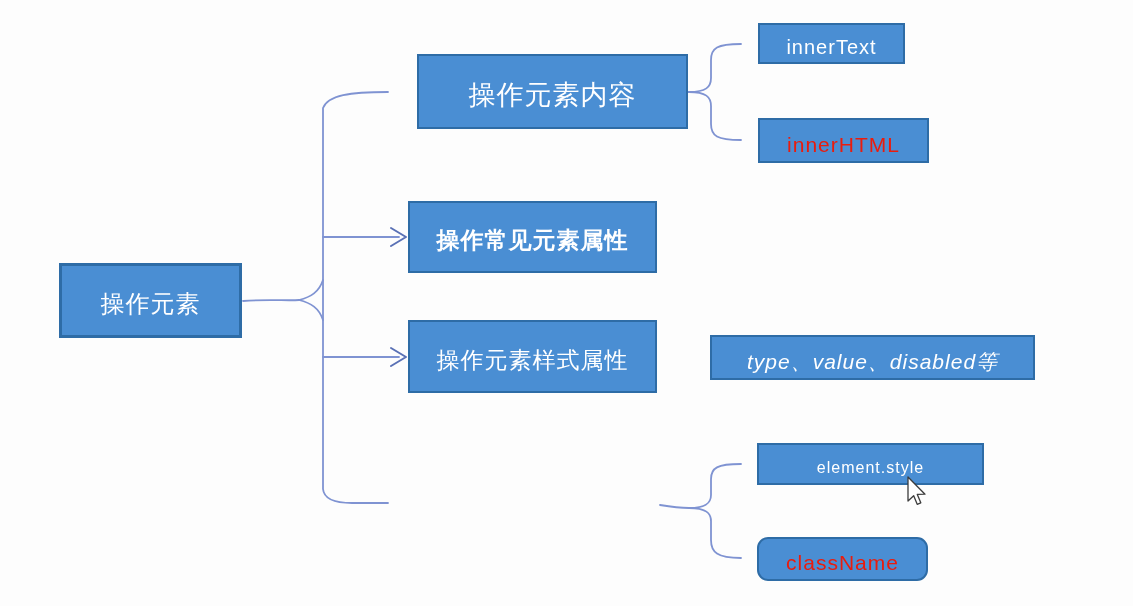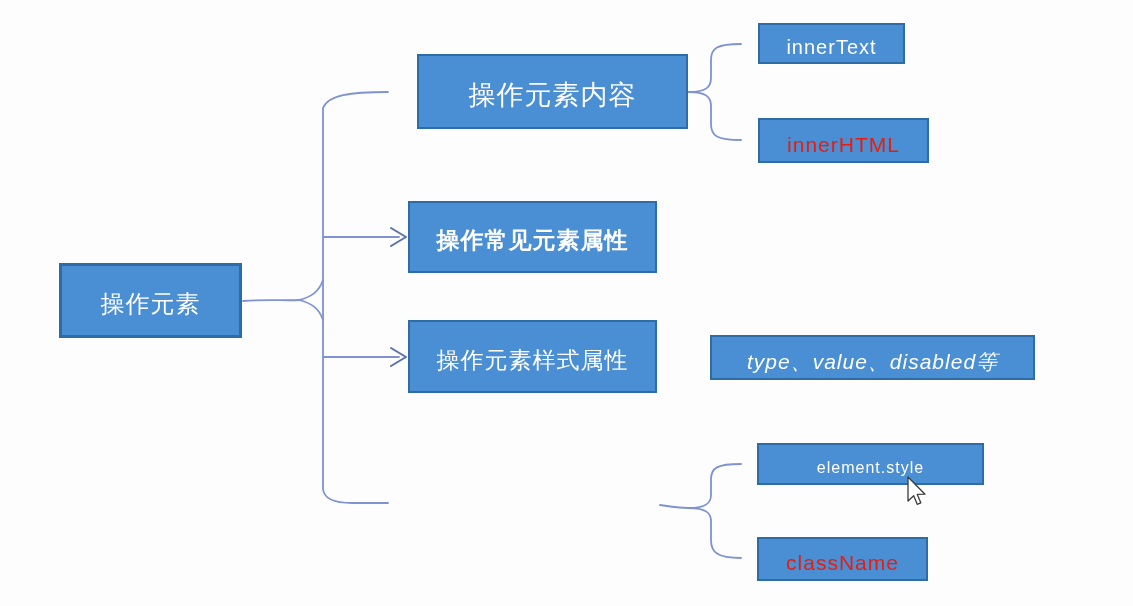--- a/index.html
+++ b/index.html
@@ -62,21 +62,21 @@
   .root-node      { left: 59px;  top: 263px; width: 183px; height: 75px; font-size: 24px; border-width: 3px; }
   .branch-0       { left: 417px; top: 54px;  width: 271px; height: 75px; font-size: 27px; }
   .branch-1       { left: 408px; top: 201px; width: 249px; height: 72px; font-size: 23px; font-weight: bold; }
   .branch-2       { left: 408px; top: 320px; width: 249px; height: 73px; font-size: 23px; }
   .branch-3       { left: 408px; top: 464px; width: 249px; height: 75px; font-size: 23px; }
   .leaf-innertext { left: 758px; top: 23px;  width: 147px; height: 41px; font-size: 20px; }
   .leaf-innerhtml { left: 758px; top: 118px; width: 171px; height: 45px; font-size: 21px; }
   .leaf-common    { left: 710px; top: 213px; width: 325px; height: 45px; font-size: 21px; }
   .leaf-form      { left: 710px; top: 335px; width: 325px; height: 45px; font-size: 21px; font-style: italic; }
   .leaf-elemstyle { left: 757px; top: 443px; width: 227px; height: 42px; font-size: 16px; }
-  .leaf-classname { left: 757px; top: 537px; width: 171px; height: 44px; font-size: 21px; }
+  .leaf-classname { left: 757px; top: 537px; width: 171px; height: 44px; font-size: 21px; border-radius: 11px; }
 
   .cursor-layer {
     position: absolute;
     left: 0;
     top: 0;
     width: 1133px;
     height: 606px;
     pointer-events: none;
   }
 </style>

